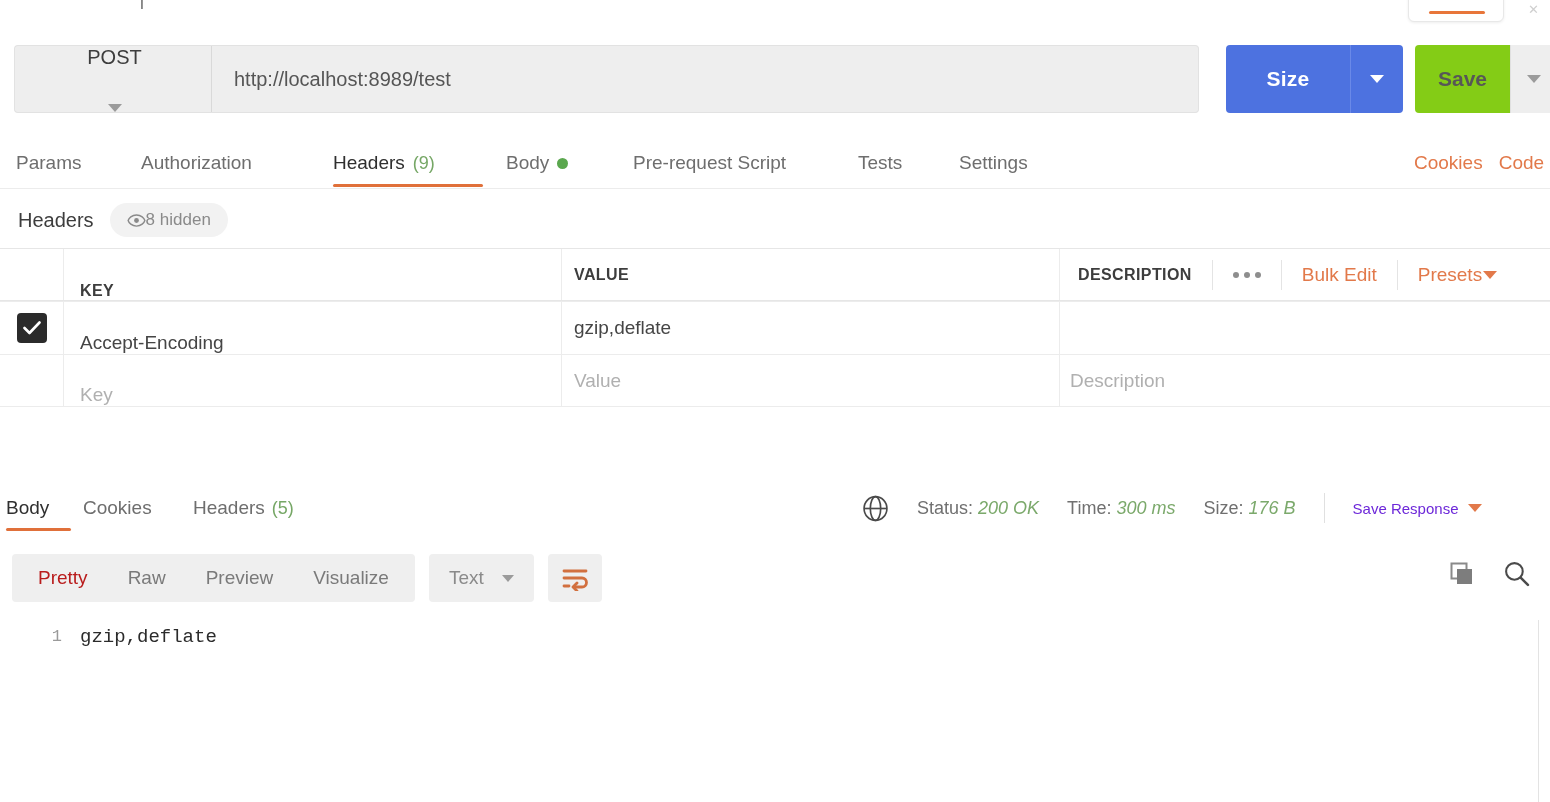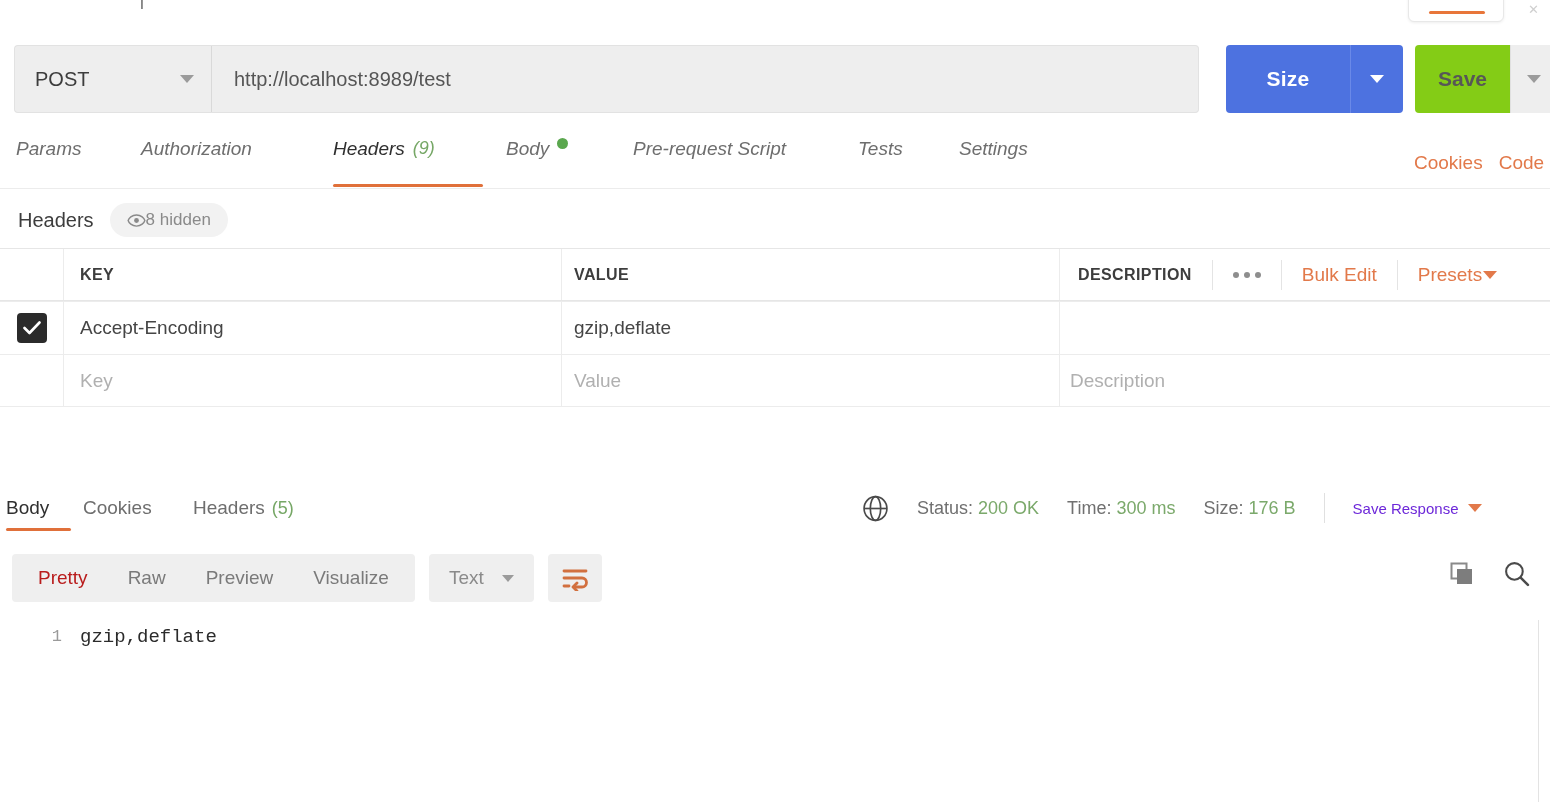--- a/index.html
+++ b/index.html
@@ -23,20 +23,21 @@
   .clip-frag { position:absolute; left:140px; top:-8px; font-size:15px; color:#4a4a4a; letter-spacing:-.3px; }
 
   
   .urlbar { position:absolute; left:14px; top:45px; height:68px; width:1185px; display:flex; }
   .method-box {
     width:197px; height:68px; background:#eeeeee;
     border:1px solid #e2e2e2; border-right:none;
     border-radius:4px 0 0 4px;
     display:flex; align-items:center; justify-content:space-between;
     padding:0 17px 0 20px;
+    flex-direction:column;
   }
   .method-label { font-size:20px; color:#3d3d3d; }
   .caret { width:0; height:0; border-left:7px solid transparent; border-right:7px solid transparent; border-top:8px solid #9b9b9b; }
   .caret.sm { border-left-width:6px; border-right-width:6px; border-top-width:7px; }
   .url-box {
     flex:1; height:68px; background:#eeeeee;
     border:1px solid #e2e2e2; border-left:1px solid #d9d9d9;
     border-radius:0 4px 4px 0;
     display:flex; align-items:center; padding:0 22px;
   }
@@ -61,22 +62,22 @@
   }
   .save-label { font-size:21px; color:#575757; font-weight:bold; }
   .save-caret-box {
     height:68px; width:47px; background:#eeeeee; border-radius:0 4px 4px 0;
     border-left:1px solid #e0e0e0; display:flex; align-items:center; justify-content:center;
   }
 
   
   .req-tabs { position:absolute; left:0; top:138px; width:1550px; height:50px; }
   .req-tab {
-    position:absolute; top:0; height:50px; display:flex; gap:8px;
-    font-size:19px; color:#6e6e6e; white-space:nowrap;font-style:italic;
+    position:absolute; top:0; height:50px; display:flex; align-items:center; gap:8px;
+    font-size:19px; color:#6e6e6e; white-space:nowrap;
   }
   .req-tab.active { color:#2f2f2f; }
   .req-tab .cnt { color:#76a766; font-size:18px; }
   .tab-underline { position:absolute; top:46px; height:3px; background:#e0703a; border-radius:2px; }
   .green-dot { width:11px; height:11px; border-radius:50%; background:#5aa74e; display:inline-block; }
   .tabs-right { position:absolute; top:0; height:50px; display:flex; align-items:center; gap:16px; }
   .tabs-right span { font-size:19px; color:#e2794a; white-space:nowrap; }
   .req-tabs-divider { position:absolute; left:0; top:188px; width:1550px; height:1px; background:#ececec; }
 
   
@@ -87,21 +88,21 @@
     display:flex; align-items:center; padding:0 17px;
   }
   .hidden-pill .lbl { font-size:17px; color:#8a8a8a; }
 
   
   .tbl { position:absolute; left:0; top:248px; width:1550px; }
   .tbl-row { display:flex; height:53px; border-top:1px solid #ececec; }
   .tbl-row.head { background:#fff; border-top:1px solid #e6e6e6; border-bottom:1px solid #e6e6e6; }
   .tbl-row.last { border-bottom:1px solid #ececec; }
   .c-check { width:64px; display:flex; align-items:center; justify-content:center; border-right:1px solid #ececec; }
-  .c-key { width:498px; display:flex; align-items:center; padding-left:16px; border-right:1px solid #ececec; }
+  .c-key { width:498px; display:flex; align-items:flex-end; padding-left:16px; border-right:1px solid #ececec; }
   .c-val { width:498px; display:flex; align-items:center; padding-left:12px; border-right:1px solid #ececec; }
   .c-desc { flex:1; display:flex; align-items:center; padding-left:10px; }
   .th { font-size:16px; font-weight:bold; color:#3d3d3d; letter-spacing:.4px; }
   .cell-txt { font-size:19px; color:#454545; }
   .cell-ph { font-size:19px; color:#b0b0b0; }
   .checkbox {
     width:30px; height:30px; background:#2b2b2b; border-radius:4px;
     display:flex; align-items:center; justify-content:center;
   }
   .desc-head-inner { display:flex; align-items:center; width:100%; height:100%; }
@@ -112,21 +113,21 @@
   .link-orange { font-size:19px; color:#e2794a; white-space:nowrap; }
   .presets-wrap { display:flex; align-items:center; gap:1px; margin-right:14px; }
   .resp-tabs { position:absolute; left:0; top:483px; width:1550px; height:50px; }
   .resp-tab { position:absolute; top:0; height:50px; display:flex; align-items:center; gap:7px; font-size:19px; color:#6e6e6e; white-space:nowrap; }
   .resp-tab.active { color:#2f2f2f; }
   .resp-tab .cnt { color:#76a766; font-size:18px; }
   .resp-underline { position:absolute; top:45px; height:3px; background:#e0703a; border-radius:2px; }
 
   .meta { position:absolute; top:483px; height:50px; display:flex; align-items:center; gap:28px; }
   .meta-item { font-size:18px; color:#707070; white-space:nowrap; }
-  .meta-item b { font-weight:normal; color:#7ba96b; }
+  .meta-item b { font-weight:normal; color:#7ba96b;font-style:italic; }
   .meta-div { width:1px; height:30px; background:#e0e0e0; }
   .save-resp { font-size:15px; color:#6d28d9; white-space:nowrap; }
   .caret-orange { width:0;height:0;border-left:7px solid transparent;border-right:7px solid transparent;border-top:8px solid #e2794a; }
 
   
   .body-tools { position:absolute; left:12px; top:554px; display:flex; align-items:center; gap:14px; }
   .seg { height:48px; background:#efefef; border-radius:4px; display:flex; align-items:center; padding:0 6px; }
   .seg-item { padding:0 20px; font-size:19px; color:#7a7a7a; line-height:48px; }
   .seg-item.active { color:#b91c1c; }
   .sel-box { height:48px; background:#efefef; border-radius:4px; display:flex; align-items:center; gap:18px; padding:0 20px; }

